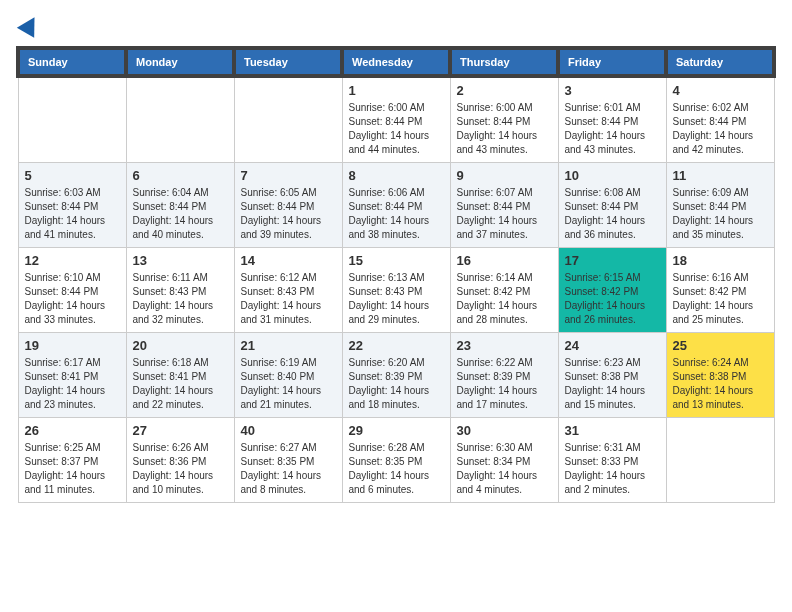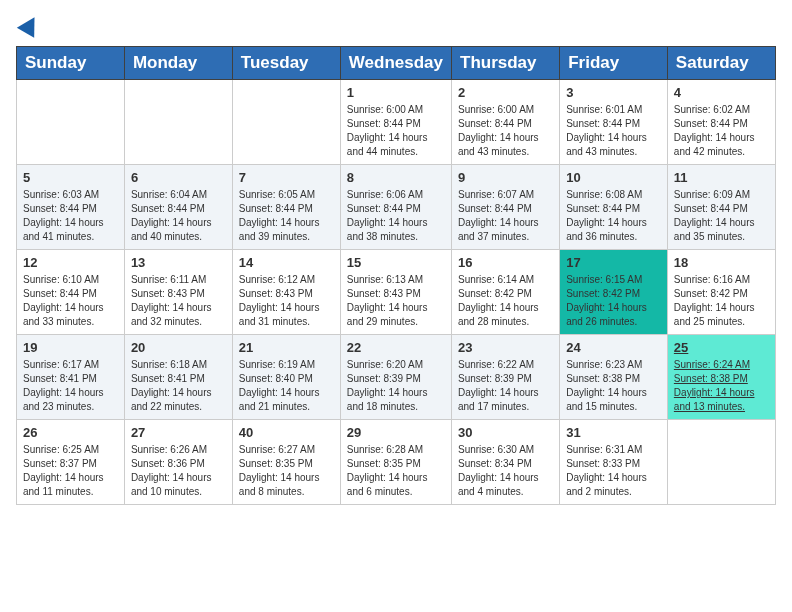--- a/index.html
+++ b/index.html
@@ -57,23 +57,23 @@
     .calendar {
       width: 100%;
       border-collapse: collapse;
       border: 1px solid #ccc;
     }
     .calendar th {
       background-color: #2e6db4;
       color: white;
       text-align: left;
       padding: 6px 8px;
-      font-size: 17px;
-      font-weight: bold;
-      border: 1px solid #404040;
+      font-size: 11px;
+      font-weight: bold;
+      border: 4px solid #404040;
     }
     .calendar td {
       vertical-align: top;
       padding: 5px 6px;
       font-size: 10.5px;
       color: #333;
       border: 1px solid #ccc;
       width: calc(100% / 7);
       min-height: 80px;
     }
@@ -229,21 +229,21 @@
           <div class="day-info">Sunrise: 6:20 AM<br>Sunset: 8:39 PM<br>Daylight: 14 hours and 18 minutes.</div>
         </td>
         <td style="background-color: rgb(240, 244, 248);">
           <div class="day-number">23</div>
           <div class="day-info">Sunrise: 6:22 AM<br>Sunset: 8:39 PM<br>Daylight: 14 hours and 17 minutes.</div>
         </td>
         <td style="background-color: rgb(240, 244, 248);">
           <div class="day-number">24</div>
           <div class="day-info">Sunrise: 6:23 AM<br>Sunset: 8:38 PM<br>Daylight: 14 hours and 15 minutes.</div>
         </td>
-        <td style="background-color: #5eead4; text-decoration: underline;">
+        <td style="background-color: #fde047;">
           <div class="day-number">25</div>
           <div class="day-info">Sunrise: 6:24 AM<br>Sunset: 8:38 PM<br>Daylight: 14 hours and 13 minutes.</div>
         </td>
       </tr>
       <tr>
         <td style="background-color: rgb(255, 255, 255);">
           <div class="day-number">26</div>
           <div class="day-info">Sunrise: 6:25 AM<br>Sunset: 8:37 PM<br>Daylight: 14 hours and 11 minutes.</div>
         </td>
         <td style="background-color: rgb(255, 255, 255);">

